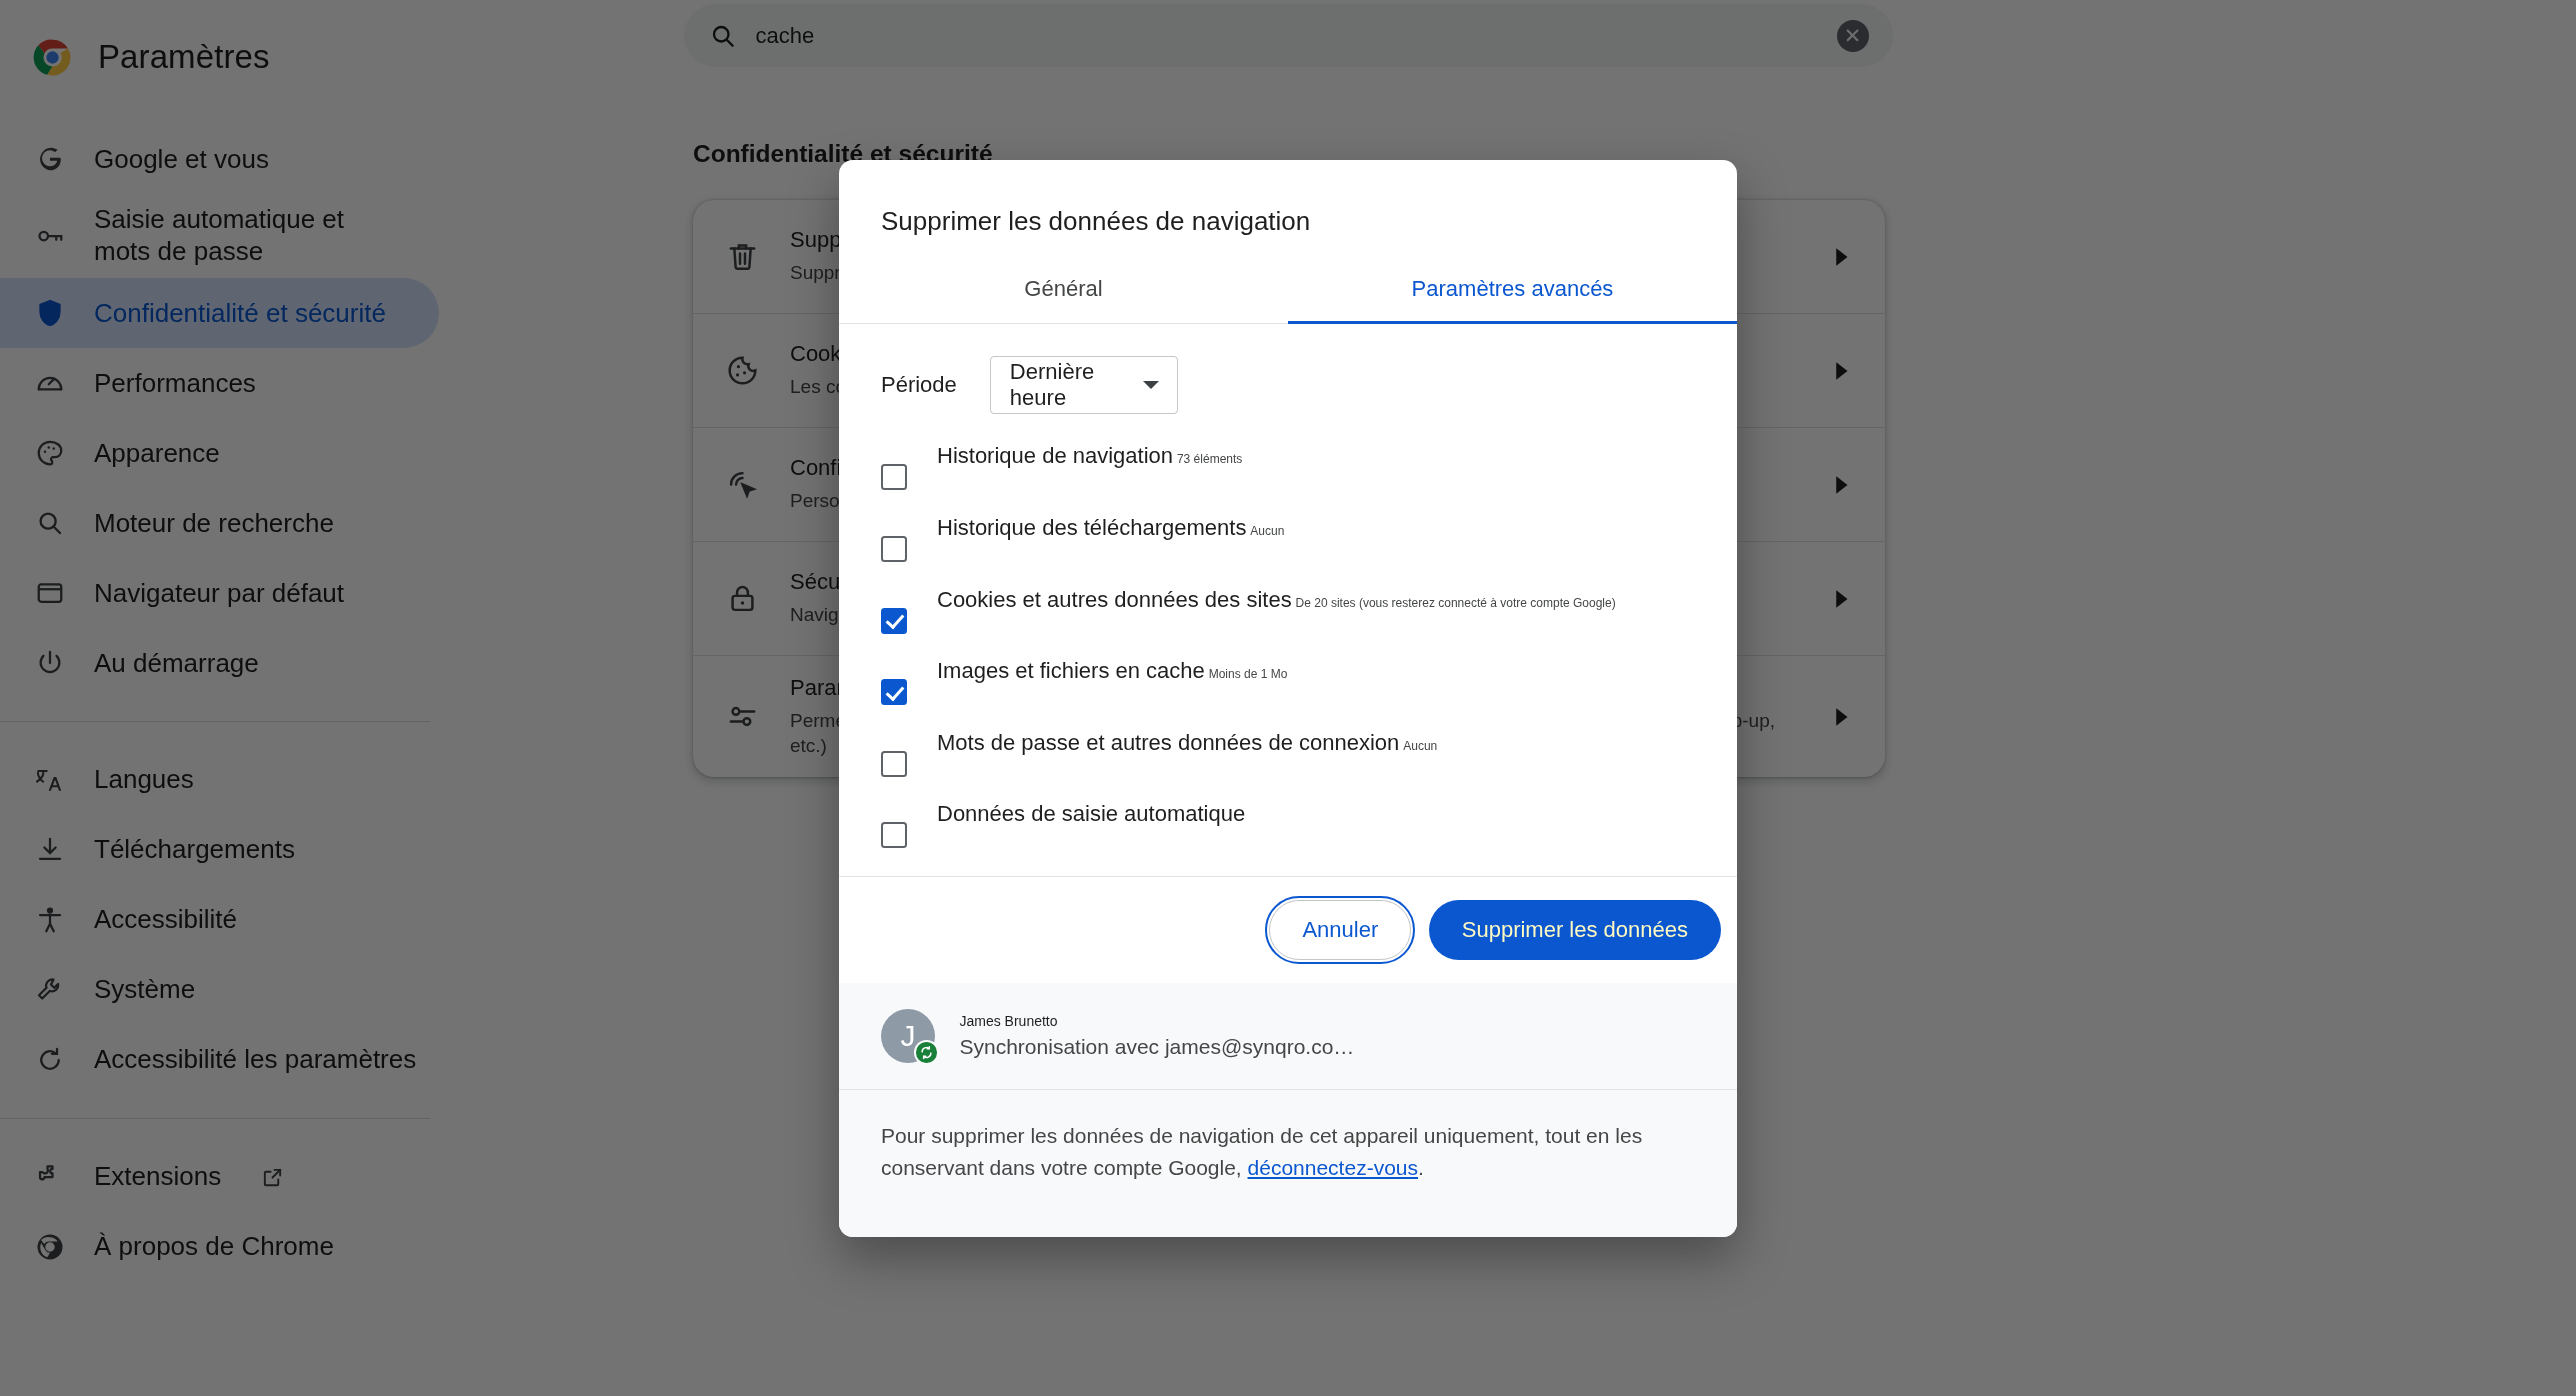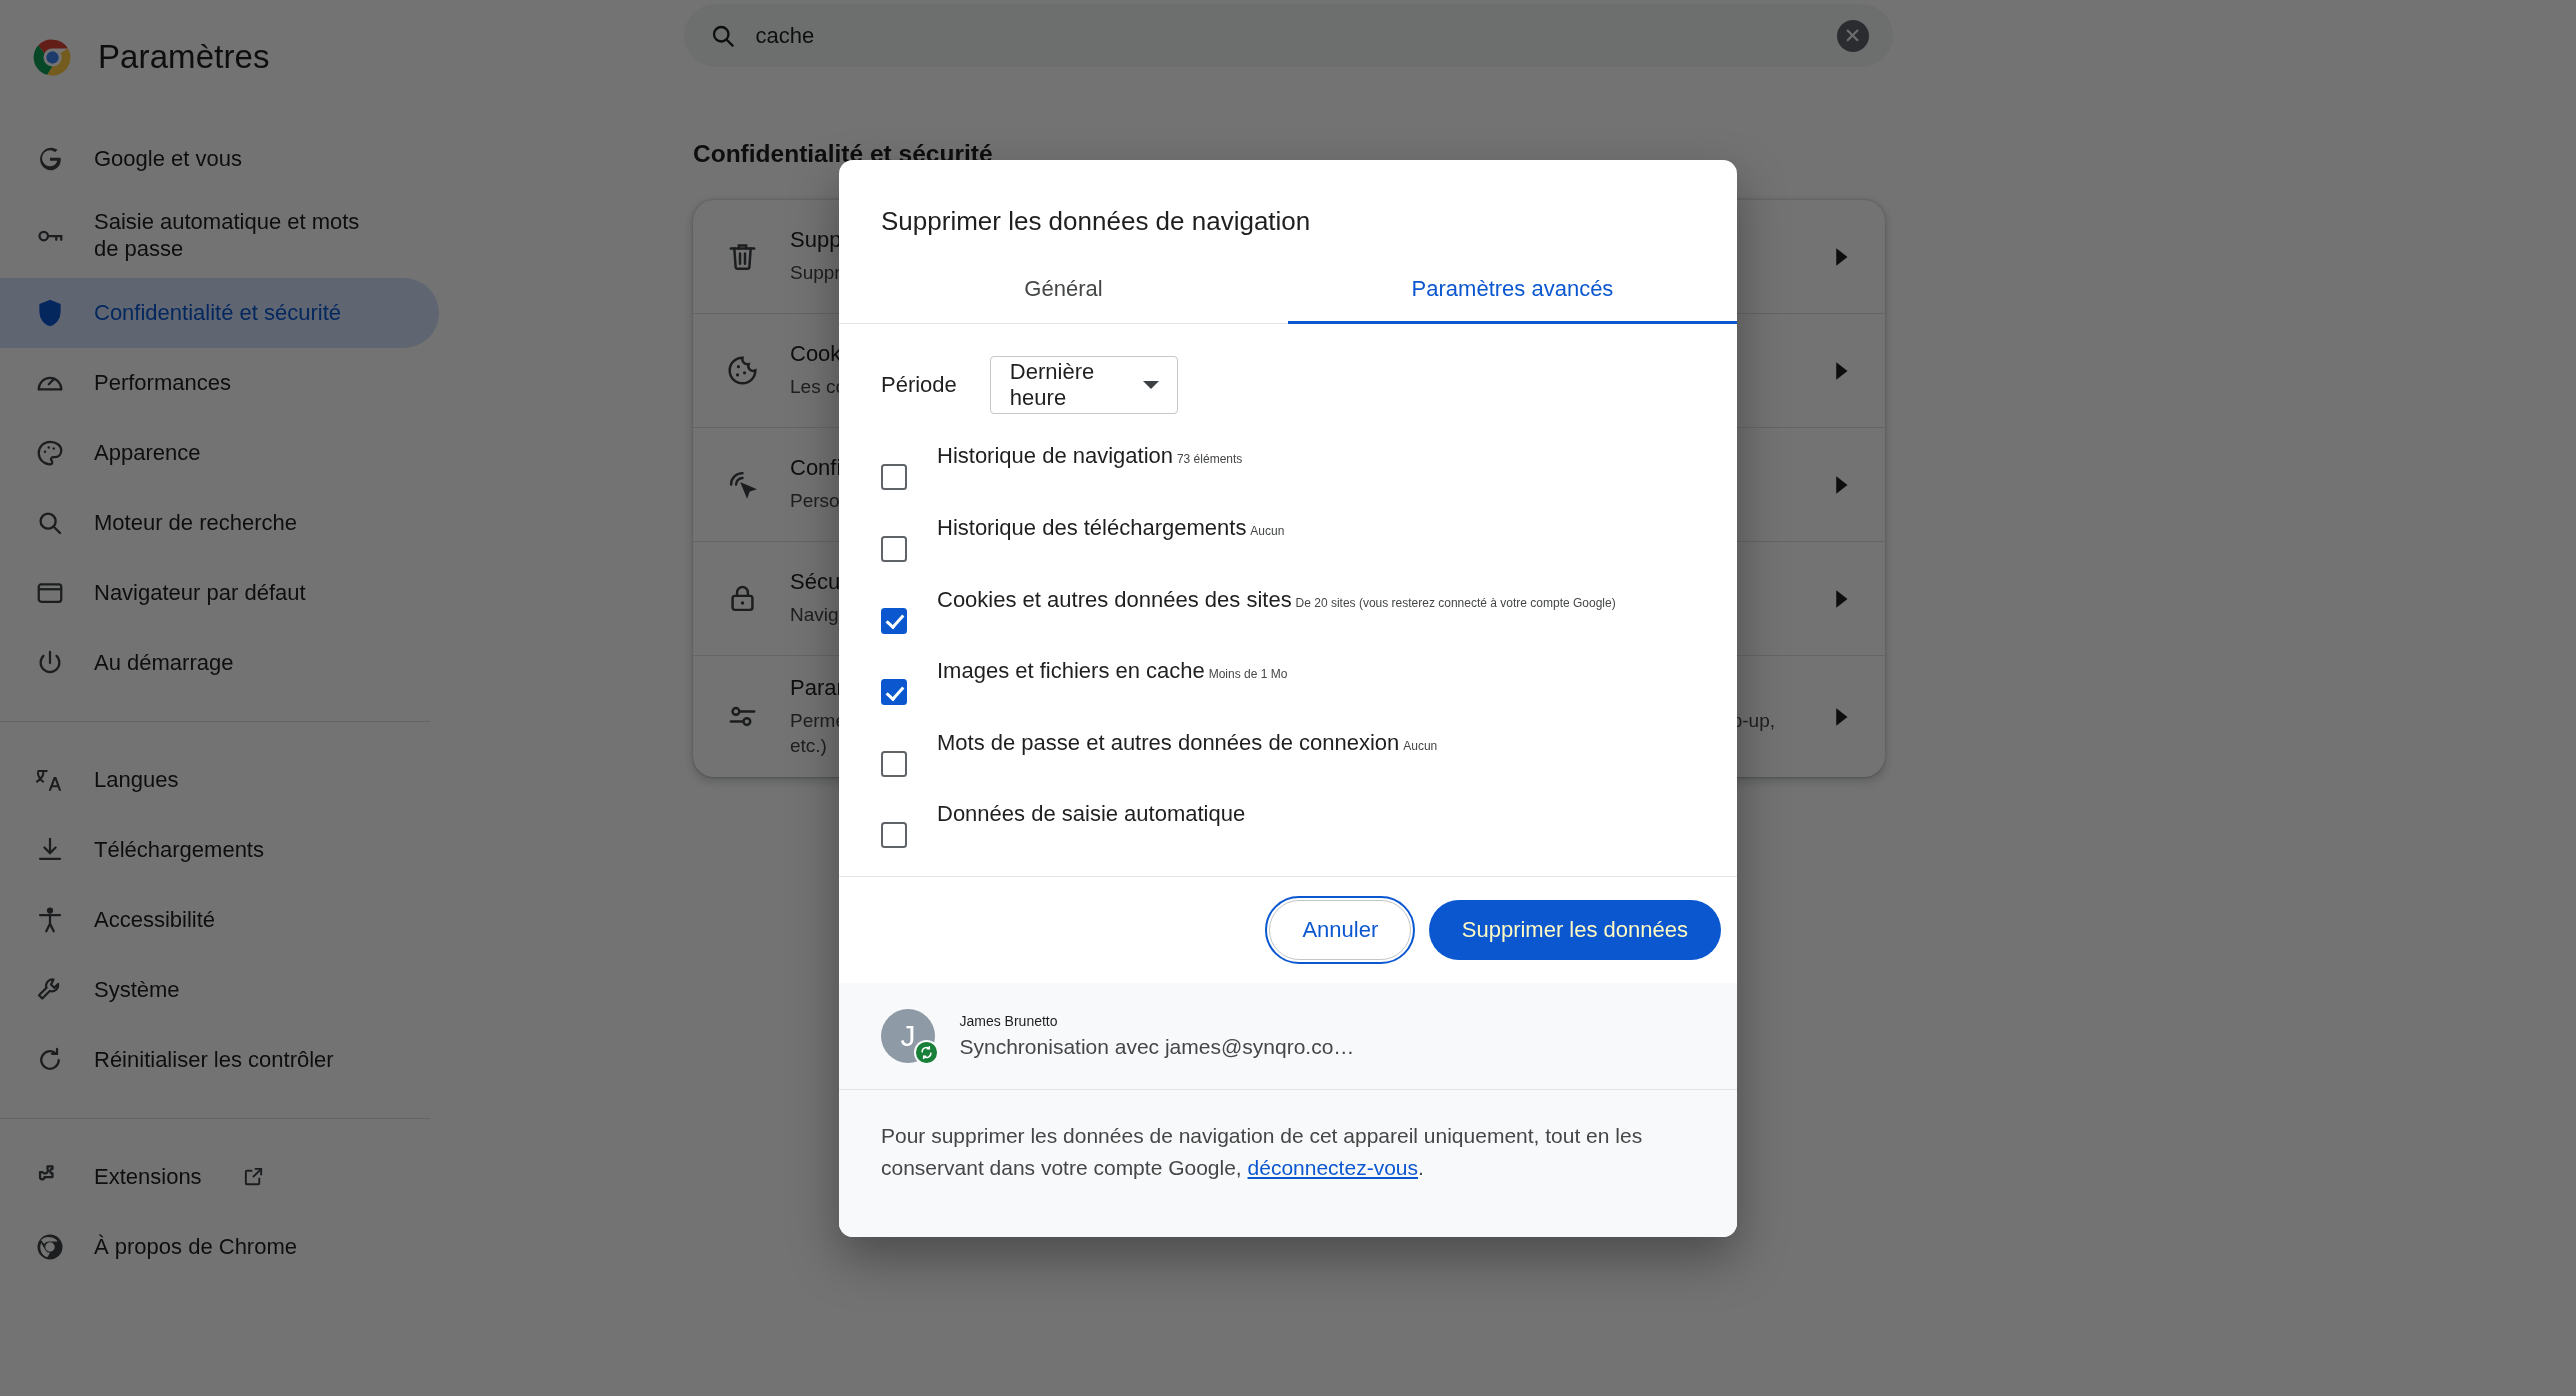--- a/index.html
+++ b/index.html
@@ -30,21 +30,21 @@
   }
   .chrome-logo { width: 39px; height: 39px; flex: 0 0 39px; }
   .brand-title {
     font-size: 33px; color: #1f1f1f; letter-spacing: 0.1px;
   }
   .nav { margin-top: 33px; }
   .nav-item {
     display: flex; align-items: center; gap: 28px;
     height: 70px; padding-left: 33px; margin-right: 17.5px;
     border-radius: 0 35px 35px 0;
-    color: #1f1f1f; font-size: 22px;
+    color: #1f1f1f; font-size: 26px;
     cursor: pointer;
   }
   .nav-item .ico {
     width: 33px; height: 33px; flex: 0 0 33px;
     display: flex; align-items: center; justify-content: center;
   }
   .nav-item .ico svg { width: 30px; height: 30px; display: block; }
   .nav-item.two-line { height: 84px; }
   .nav-item.two-line .label { line-height: 1.22; max-width: 289px; }
   .nav-item.active {
@@ -402,21 +402,21 @@
         <span class="label">Système</span>
       </div>
 
       <div class="nav-item">
         <span class="ico">
           <svg viewBox="0 0 24 24" fill="none" stroke="#3c4043" stroke-width="1.8" stroke-linecap="round">
             <path d="M19 12a7 7 0 1 1-2.3-5.2"></path>
               <path d="M17.6 3v4h-4"></path>
           </svg>
         </span>
-        <span class="label">Réinitialiser les contrôler</span>
+        <span class="label">Accessibilité les paramètres</span>
       </div>
 
       <div class="nav-sep"></div>
 
       <div class="nav-item">
         <span class="ico">
           <svg viewBox="0 0 24 24" fill="none" stroke="#3c4043" stroke-width="1.8" stroke-linejoin="round">
             <path d="M10 3.5h4v2a1.8 1.8 0 1 0 0 3.6V12H7.6a1.8 1.8 0 1 1-3.6 0H4v-4h2A1.8 1.8 0 1 0 10 5.5z"></path>
           </svg>
         </span>

